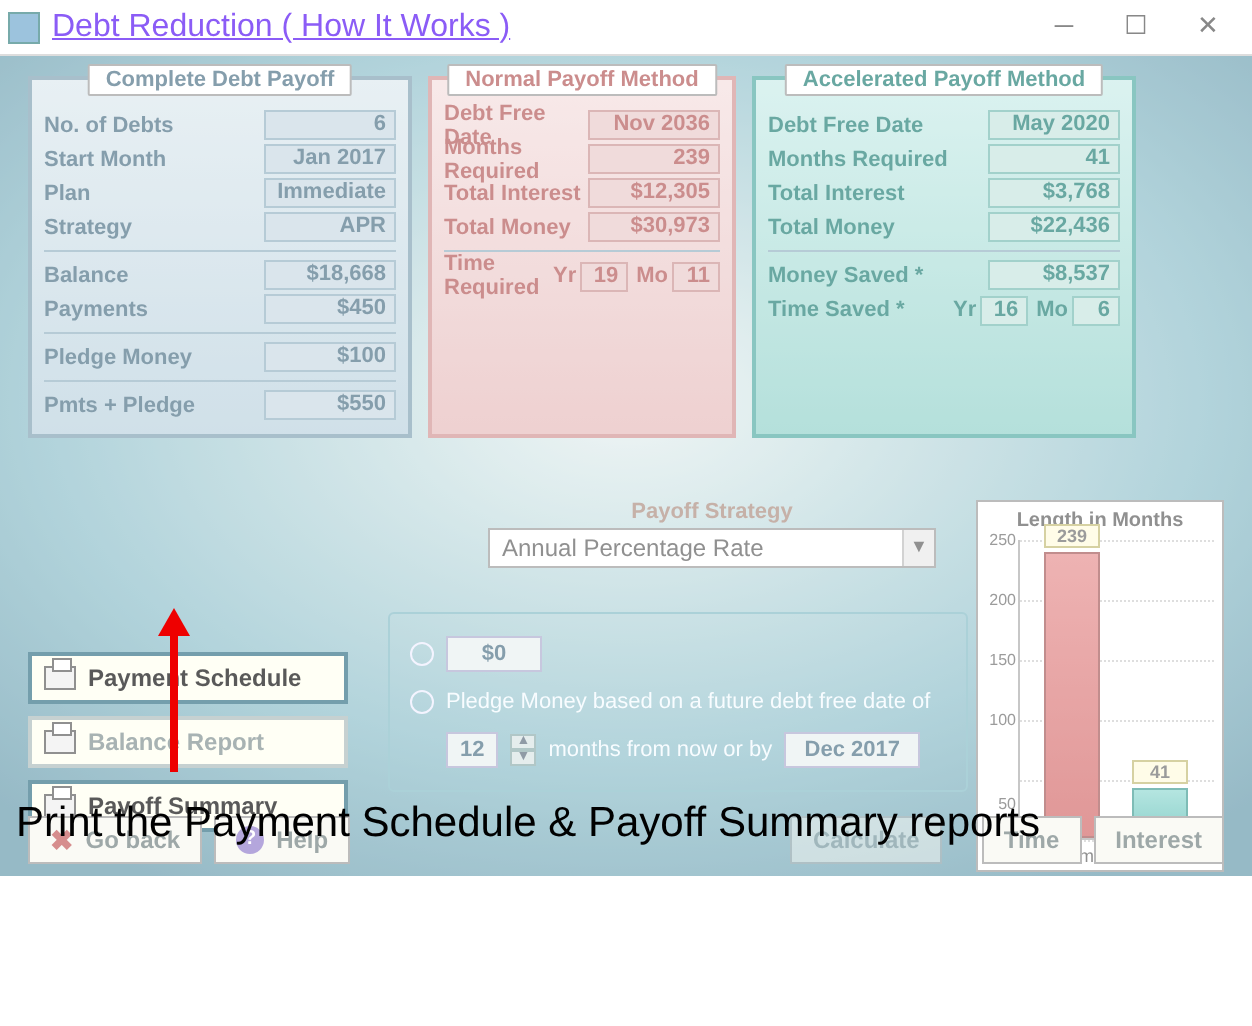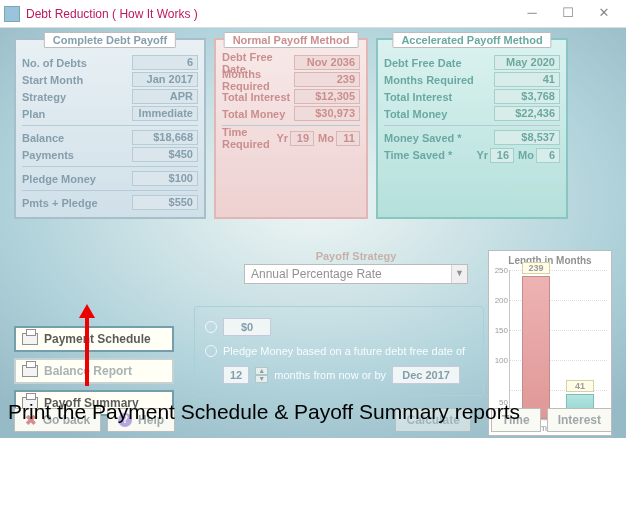--- a/index.html
+++ b/index.html
@@ -1,20 +1,20 @@
 <!DOCTYPE html>
 <html><head>
 <meta charset="utf-8">
 <style>
   * { box-sizing: border-box; margin: 0; padding: 0; font-family: Arial, sans-serif; }
   body { width: 626px; height: 513px; background: #fff; position: relative; }
   .window { width: 626px; position: relative; }
   .titlebar { height: 28px; background: #fff; border-bottom: 1px solid #ddd; display: flex; align-items: center; padding: 0 4px; }
   .title-icon { width: 16px; height: 16px; background: #9cc3dd; border: 1px solid #7aa; margin-right: 6px; position: relative; }
-  .title-txt { font-size: 12px; color: #be185d; flex: 1; }
+  .title-txt { font-size: 16px; color: #8b5cf6; flex: 1; text-decoration: underline; }
   .winbtns { display: flex; }
   .winbtn { width: 36px; height: 20px; text-align: center; color: #888; font-size: 13px; line-height: 18px; }
   .app { height: 410px; background: radial-gradient(ellipse 450px 280px at 50% 42%, #e8f0f0 0%, #c8e0e2 22%, #88bcc8 65%, #5f95a8 100%); padding: 10px 14px 8px 14px; position: relative; }
 
   .toprow { display: flex; gap: 8px; }
   .panel { position: relative; }
   .panel-head { position: absolute; top: -8px; left: 50%; transform: translateX(-50%); padding: 1px 8px; font-size: 11px; font-weight: bold; background: #fff; border: 1px solid #999; border-radius: 1px; white-space: nowrap; }
 
   .cds { width: 192px; border: 2px solid #7a9db0; background: linear-gradient(180deg,#dce8ee,#b7d0dd); padding: 14px 6px 6px 6px; }
   .cds .panel-head { color: #446a80; }
@@ -99,26 +99,26 @@
         <div class="panel-head">Complete Debt Payoff</div>
         <div class="row">
             <span>No. of Debts</span>
             <span class="val">6</span>
           </div>
         <div class="row">
             <span>Start Month</span>
             <span class="val">Jan  2017</span>
           </div>
         <div class="row">
+            <span>Plan</span>
+            <span class="val">Immediate</span>
+          </div>
+        <div class="row">
             <span>Strategy</span>
             <span class="val">APR</span>
-          </div>
-        <div class="row">
-            <span>Plan</span>
-            <span class="val">Immediate</span>
           </div>
         <div class="hr"></div>
         <div class="row">
             <span>Balance</span>
             <span class="val">$18,668</span>
           </div>
         <div class="row">
             <span>Payments</span>
             <span class="val">$450</span>
           </div>

